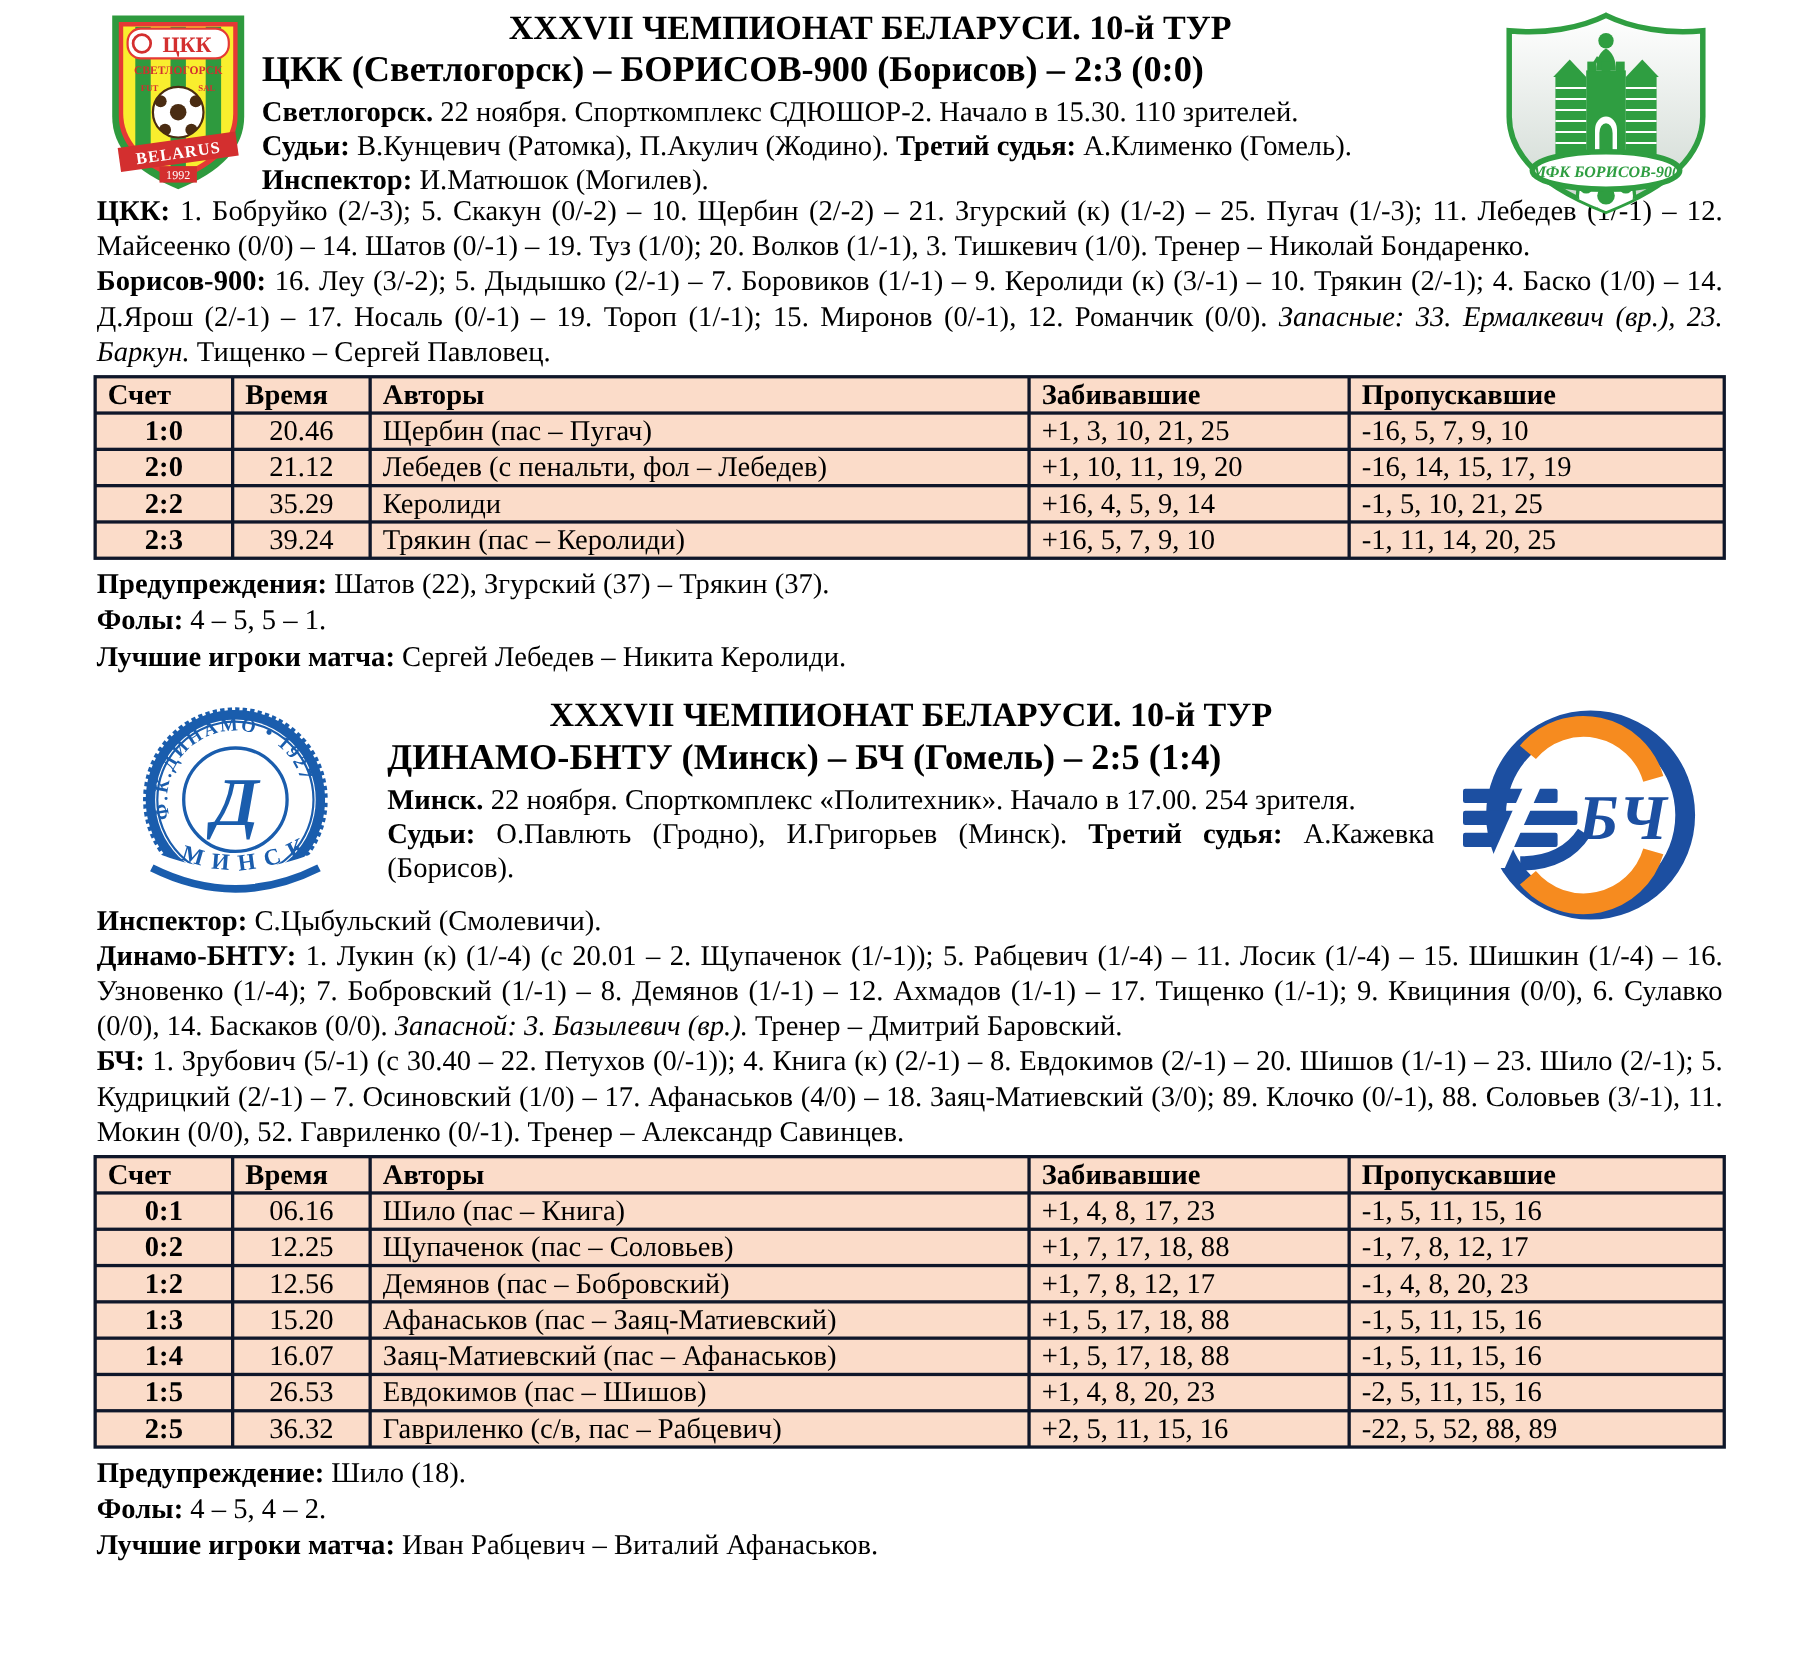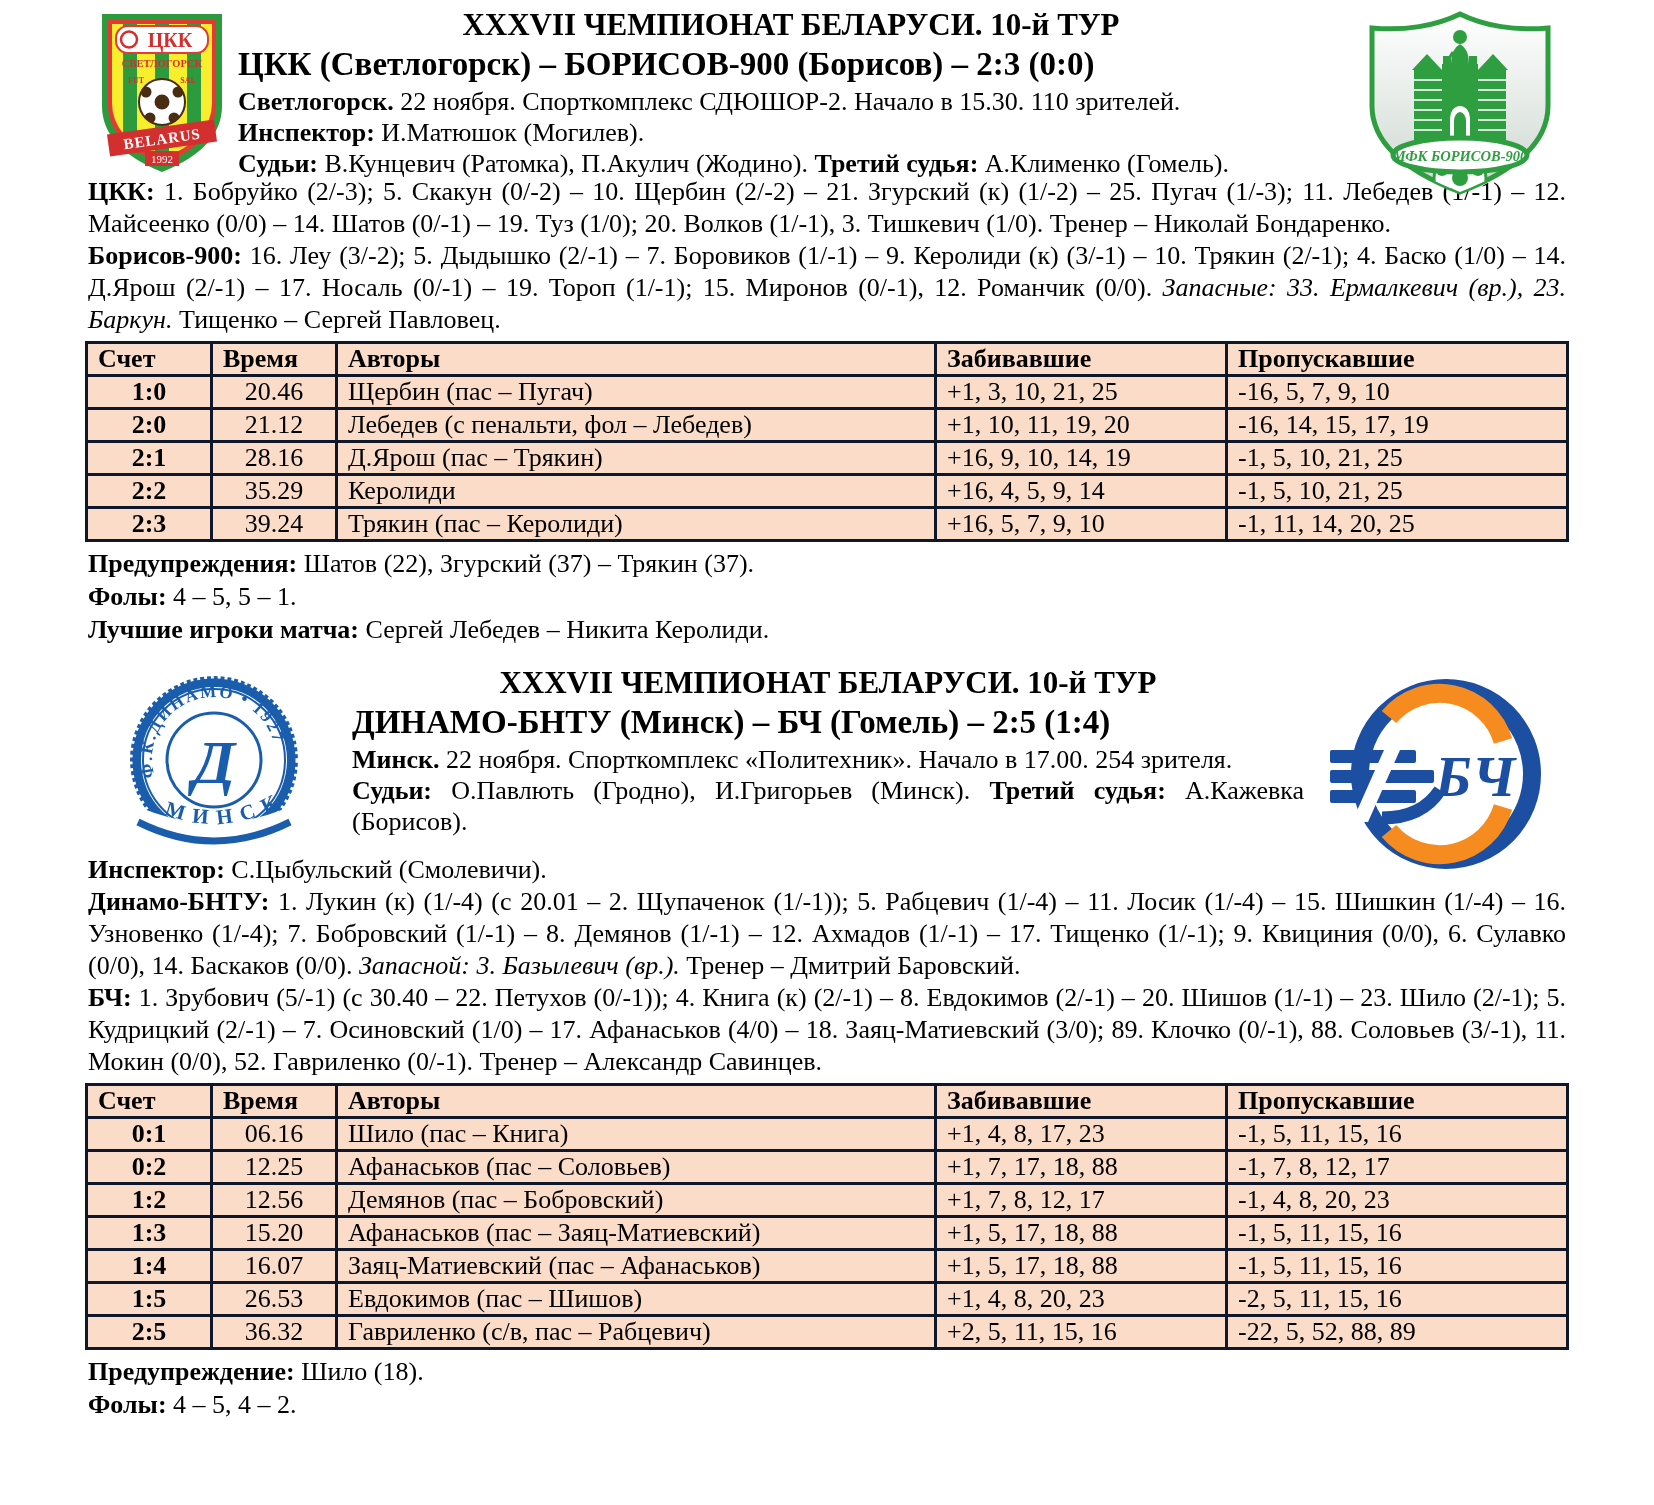--- a/index.html
+++ b/index.html
@@ -144,28 +144,28 @@
       </div>
 
       <div class="m1-center">
         <div class="tourn">XXXVII ЧЕМПИОНАТ БЕЛАРУСИ. 10-й ТУР</div>
         <div class="fixture">ЦКК (Светлогорск) – БОРИСОВ-900 (Борисов) – 2:3 (0:0)</div>
         <p class="info">
           <b class="lead">Светлогорск.</b>
           <span>22 ноября. Спорткомплекс СДЮШОР-2. Начало в 15.30. 110 зрителей.</span>
         </p>
         <p class="info">
-          <b class="lead">Инспектор:</b>
-          <span>И.Матюшок (Могилев).</span>
-        </p>
-        <p class="info">
           <b class="lead">Судьи:</b>
           <span>В.Кунцевич (Ратомка), П.Акулич (Жодино).</span>
           <b class="lead">Третий судья:</b>
           <span>А.Клименко (Гомель).</span>
+        </p>
+        <p class="info">
+          <b class="lead">Инспектор:</b>
+          <span>И.Матюшок (Могилев).</span>
         </p>
       </div>
     </div>
 
     <p class="roster">
       <b class="lead">ЦКК:</b>
       <span>1. Бобруйко (2/-3); 5. Скакун (0/-2) – 10. Щербин (2/-2) – 21. Згурский (к) (1/-2) – 25. Пугач (1/-3); 11. Лебедев (1/-1) – 12. Майсеенко (0/0) – 14. Шатов (0/-1) – 19. Туз (1/0); 20. Волков (1/-1), 3. Тишкевич (1/0). Тренер – Николай Бондаренко.</span>
     </p>
     <p class="roster">
       <b class="lead">Борисов-900:</b>
@@ -198,27 +198,20 @@
           <td>Щербин (пас – Пугач)</td>
           <td>+1, 3, 10, 21, 25</td>
           <td>-16, 5, 7, 9, 10</td>
         </tr>
         <tr>
           <td class="score c">2:0</td>
           <td class="c">21.12</td>
           <td>Лебедев (с пенальти, фол – Лебедев)</td>
           <td>+1, 10, 11, 19, 20</td>
           <td>-16, 14, 15, 17, 19</td>
-        </tr>
-        <tr>
-          <td class="score c">2:1</td>
-          <td class="c">28.16</td>
-          <td>Д.Ярош (пас – Трякин)</td>
-          <td>+16, 9, 10, 14, 19</td>
-          <td>-1, 5, 10, 21, 25</td>
         </tr>
         <tr>
           <td class="score c">2:2</td>
           <td class="c">35.29</td>
           <td>Керолиди</td>
           <td>+16, 4, 5, 9, 14</td>
           <td>-1, 5, 10, 21, 25</td>
         </tr>
         <tr>
           <td class="score c">2:3</td>
@@ -338,21 +331,21 @@
         <tr>
           <td class="score c">0:1</td>
           <td class="c">06.16</td>
           <td>Шило (пас – Книга)</td>
           <td>+1, 4, 8, 17, 23</td>
           <td>-1, 5, 11, 15, 16</td>
         </tr>
         <tr>
           <td class="score c">0:2</td>
           <td class="c">12.25</td>
-          <td>Афанаськов (пас – Соловьев)</td>
+          <td>Щупаченок (пас – Соловьев)</td>
           <td>+1, 7, 17, 18, 88</td>
           <td>-1, 7, 8, 12, 17</td>
         </tr>
         <tr>
           <td class="score c">1:2</td>
           <td class="c">12.56</td>
           <td>Демянов (пас – Бобровский)</td>
           <td>+1, 7, 8, 12, 17</td>
           <td>-1, 4, 8, 20, 23</td>
         </tr>

